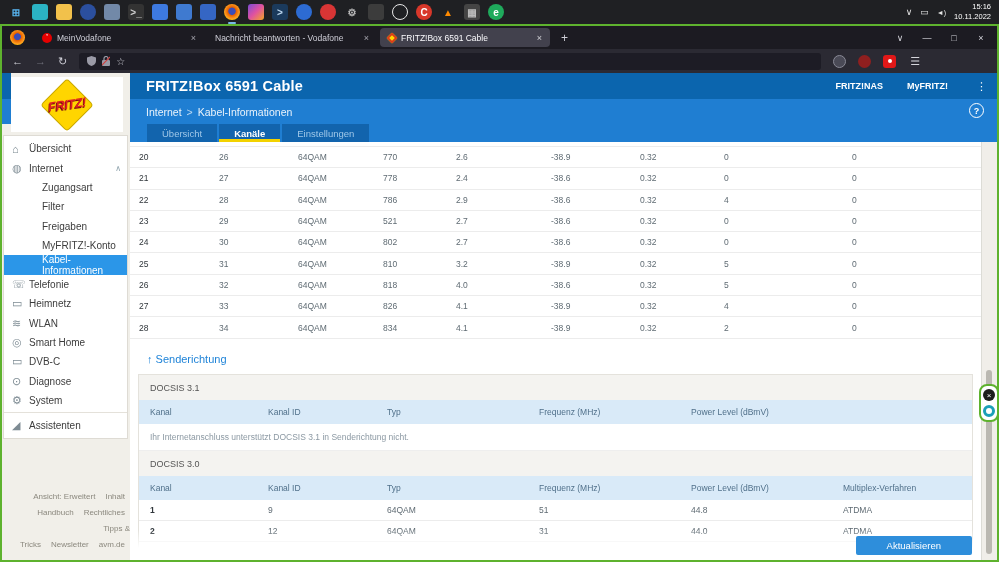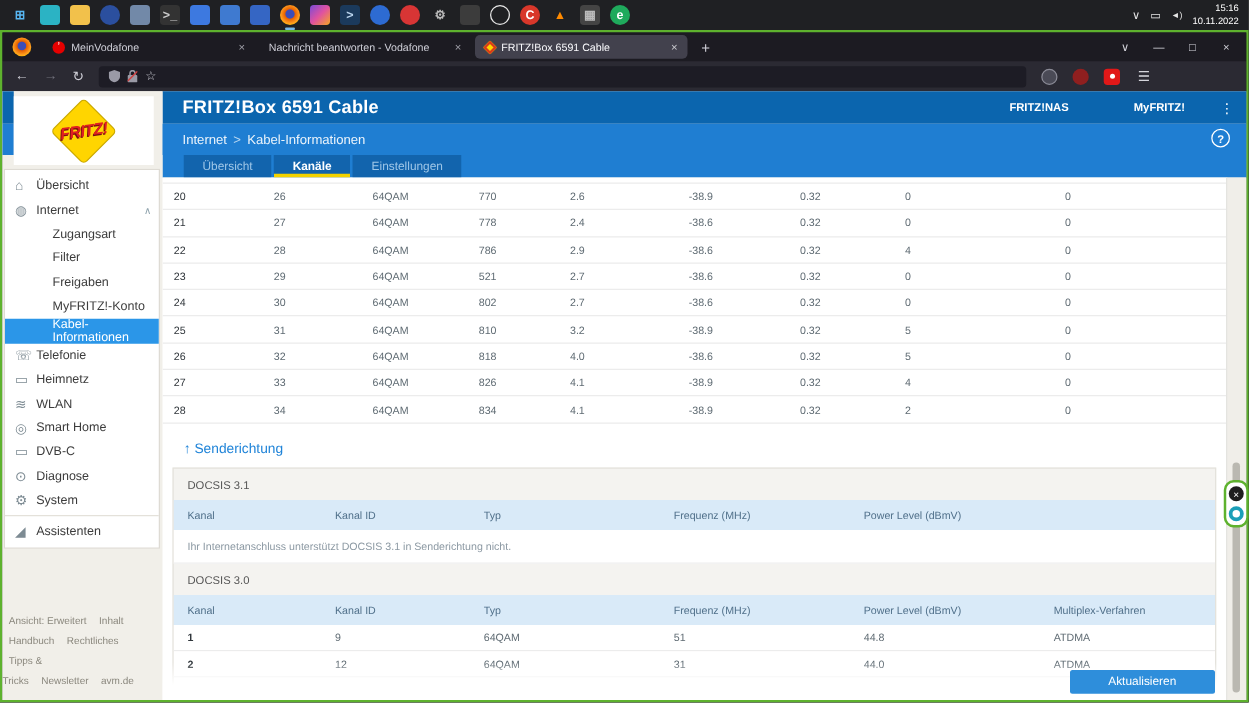--- a/index.html
+++ b/index.html
@@ -54,27 +54,27 @@
   #logocard{position:absolute;left:9px;top:4px;width:112px;height:55px;background:#fff;display:flex;align-items:center;justify-content:center}
   .diamond{width:36px;height:36px;background:#ffd500;transform:rotate(45deg);border-radius:3px;box-shadow:0 0 0 1px #caa900}
   .logo-txt{position:absolute;color:#e02020;font-weight:bold;font-style:italic;font-size:13px;letter-spacing:-.5px;text-shadow:-1px 1px 0 #7a1010;transform:rotate(-8deg)}
   #menucard{position:absolute;left:1px;top:62px;right:2px;background:#fff;border:1px solid #dedbd4;padding:3px 0}
   .side-item{display:flex;align-items:center;height:19.4px;padding:0 6px 0 8px;font-size:10px;color:#3c3c3c;position:relative}
   .side-item .ic{width:17px;font-size:11px;color:#7d8b93;flex:0 0 auto}
   .side-item.sub{padding-left:38px}
   .side-item.active{background:#2b96e8;color:#fff}
   .side-item .chev{margin-left:auto;color:#8fa3ad;font-size:8px}
   .side-divider{height:1px;background:#e4e1da;margin:2px 0}
-  #sidefooter{position:absolute;bottom:7px;left:0;right:0;text-align:left;font-size:8px;color:#8b887e;line-height:2.0}
+  #sidefooter{position:absolute;bottom:7px;left:0;right:0;text-align:right;font-size:8px;color:#8b887e;line-height:2.0}
   #sidefooter span{margin:0 5px}
 
   #main{flex:1;display:flex;flex-direction:column;min-width:0}
   .band-title{height:26px;background:#0b65ae;display:flex;align-items:center;color:#fff;padding:0 10px 0 16px}
   .band-title .t{font-size:14.5px;font-weight:bold;flex:1;letter-spacing:.2px}
-  .hdr-link{font-size:9px;font-weight:bold;margin-left:52px;color:#fff}
+  .hdr-link{font-size:9px;font-weight:bold;margin-left:24px;color:#fff}
   .dots{margin-left:28px;font-size:11px;color:#fff}
   .band-crumb{height:25px;background:#1f7ed2;display:flex;align-items:center;color:#eaf3fb;font-size:10.5px;padding:0 16px;position:relative}
   .band-crumb .sep{margin:0 5px;color:#bcd9f2}
   .help{position:absolute;right:13px;top:4px;width:15px;height:15px;border:1.5px solid #fff;border-radius:50%;color:#fff;font-size:9px;display:flex;align-items:center;justify-content:center;font-weight:bold}
   .band-tabs{height:18px;background:#1f7ed2;display:flex;gap:2px;padding-left:17px}
   .app-tab{background:#1264ad;color:#9fc7e8;font-size:9.5px;padding:0 15px;display:flex;align-items:center}
   .app-tab.active{color:#fff;font-weight:bold;box-shadow:inset 0 -3px 0 #f3d200}
 
   #contentrow{flex:1;display:flex;min-height:0}
   #content{flex:1;background:#fff;position:relative;overflow:hidden;border-right:1px solid #dcdcd6}

